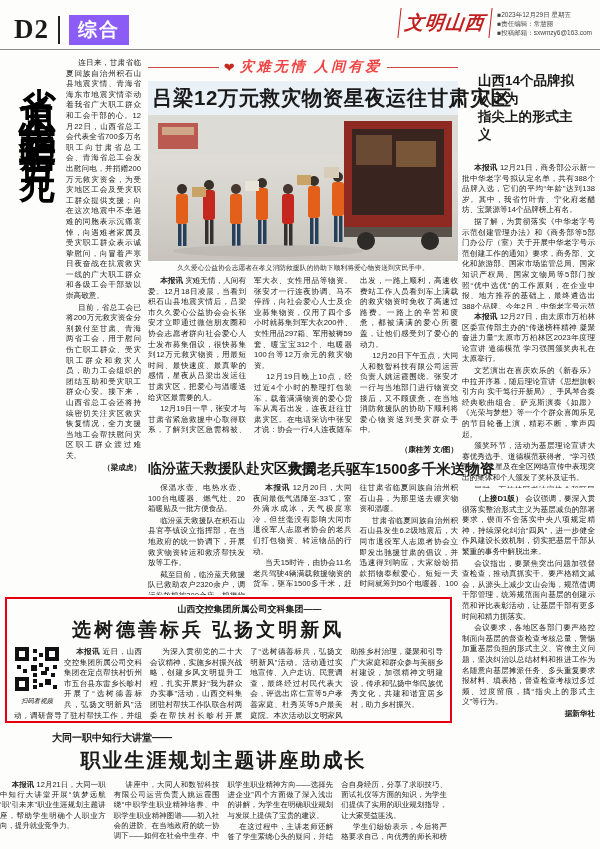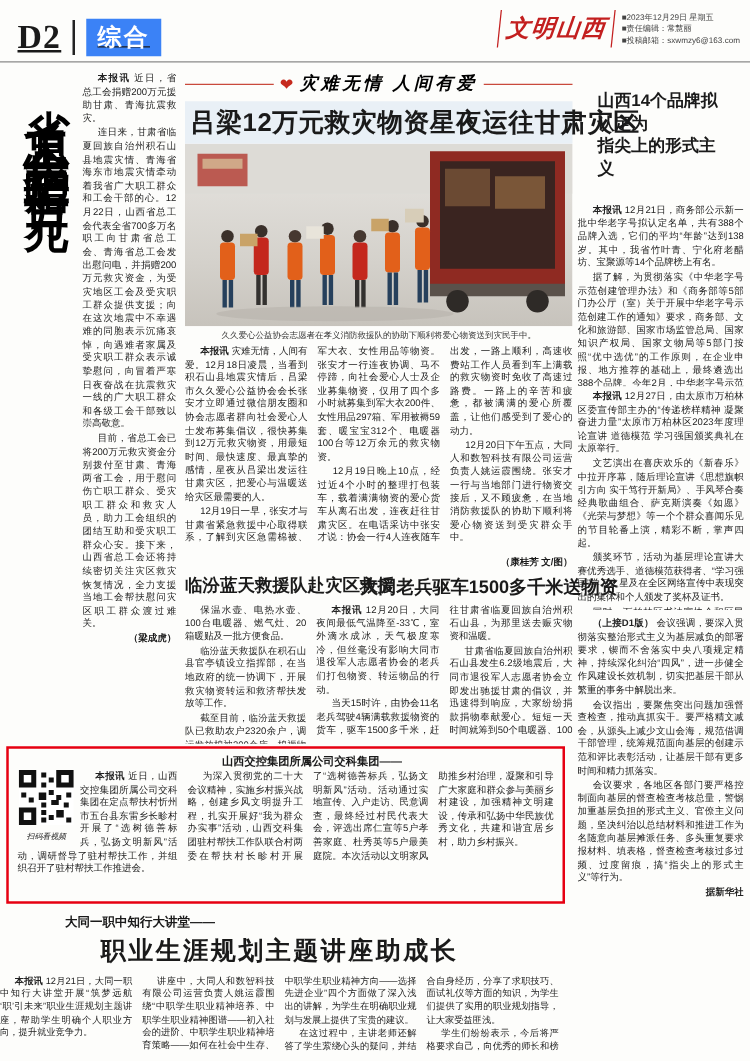--- a/index.html
+++ b/index.html
@@ -1,42 +1,42 @@
 <!DOCTYPE html>
 <html><head>
 <meta charset="utf-8">
 <style>
   html,body{margin:0;padding:0;background:#9a9a9a;}
   .page{position:relative;width:600px;height:849px;background:#fdfdfb;margin:0 auto;
         font-family:"Liberation Sans",sans-serif;color:#1a1a1a;overflow:hidden;}
   
   .hdr{position:absolute;left:0;top:0;width:600px;height:49px;border-bottom:1.5px solid #8a8a8a;}
-  .hdr-left{position:absolute;left:14px;top:14px;display:flex;align-items:center;gap:9px;text-decoration:underline;}
+  .hdr-left{position:absolute;left:14px;top:14px;display:flex;align-items:center;gap:9px;}
   .pageno{font-family:"Liberation Serif",serif;font-weight:bold;font-size:27px;letter-spacing:1px;}
   .hdr-sep{width:2px;height:28px;background:#222;}
-  .section-badge{background:#3b82f6;color:#fff;font-weight:900;font-size:19px;padding:2px 9px;letter-spacing:2px;}
+  .section-badge{background:#8b5cf6;color:#fff;font-weight:900;font-size:19px;padding:2px 9px;letter-spacing:2px;}
   .hdr-right{position:absolute;right:8px;top:8px;display:flex;align-items:center;gap:6px;}
   .masthead{font-family:"Liberation Serif",serif;color:#c31f1f;font-weight:900;font-size:19px;
             font-style:italic;letter-spacing:1px;border-left:1.5px solid #c31f1f;border-right:1.5px solid #c31f1f;
             padding:2px 5px;transform:skewX(-6deg);}
   .hdr-meta{font-size:6.5px;color:#444;line-height:9px;}
   
   .body-txt{font-size:7.6px;line-height:10.6px;text-align:justify;color:#222;}
   .body-txt p{margin:0 0 1px 0;text-indent:1.6em;}
   .byline{font-size:7.6px;text-align:right;font-weight:bold;margin-top:1px;}
   
   .left-art{position:absolute;left:8px;top:58px;width:133px;height:534px;overflow:hidden;}
   .vhead{float:left;width:58px;height:500px;writing-mode:vertical-rl;text-orientation:upright;
          font-weight:900;font-size:37px;letter-spacing:9px;line-height:58px;color:#000;}
   
   .center{position:absolute;left:148px;top:56px;width:310px;}
   .slogan-row{display:flex;align-items:center;gap:5px;height:18px;margin:2px 0 5px 0;}
   .slogan-line{flex:1;height:1px;background:#c94a3c;}
   .slogan-logo{color:#c62a1e;font-size:13px;line-height:13px;}
-  .slogan-txt{color:#000000;font-weight:900;font-size:14px;font-style:italic;letter-spacing:3px;
+  .slogan-txt{color:#ef4444;font-weight:900;font-size:14px;font-style:italic;letter-spacing:3px;
               font-family:"Liberation Serif",serif;}
   .main-hl{background:#e9f0f6;font-weight:900;font-size:20.5px;letter-spacing:0.5px;
            padding:3px 4px;text-align:center;white-space:nowrap;}
   .photo{width:310px;height:146px;display:block;}
   .caption{font-size:6.8px;color:#333;text-align:center;padding:2px 4px 3px 4px;}
   .main-body{column-count:3;column-gap:8px;height:168px;overflow:hidden;}
   .sub-heads{display:flex;align-items:center;margin:4px 0 4px 0;height:20px;}
   .sub-hl-1{width:140px;font-weight:900;font-size:14px;white-space:nowrap;}
   .sub-hl-2{flex:1;font-weight:900;font-size:14.5px;text-align:center;white-space:nowrap;}
   .sub-body{display:flex;gap:8px;height:112px;overflow:hidden;}
@@ -83,21 +83,20 @@
         <div>■2023年12月29日  星期五</div>
         <div>■责任编辑：常慧丽</div>
         <div>■投稿邮箱：sxwmzy6@163.com</div>
       </div>
     </div>
   </div>
 
   <div class="left-art">
     <div class="vhead">省总工会捐赠二百万元</div>
     <div class="body-txt">
-        <p><b>本报讯 </b> 近日，省总工会捐赠200万元援助甘肃、青海抗震救灾。</p>
         <p>连日来，甘肃省临夏回族自治州积石山县地震灾情、青海省海东市地震灾情牵动着我省广大职工群众和工会干部的心。12月22日，山西省总工会代表全省700多万名职工向甘肃省总工会、青海省总工会发出慰问电，并捐赠200万元救灾资金，为受灾地区工会及受灾职工群众提供支援；向在这次地震中不幸遇难的同胞表示沉痛哀悼，向遇难者家属及受灾职工群众表示诚挚慰问，向冒着严寒日夜奋战在抗震救灾一线的广大职工群众和各级工会干部致以崇高敬意。</p>
         <p>目前，省总工会已将200万元救灾资金分别拨付至甘肃、青海两省工会，用于慰问伤亡职工群众、受灾职工群众和救灾人员，助力工会组织的团结互助和受灾职工群众心安。接下来，山西省总工会还将持续密切关注灾区救灾恢复情况，全力支援当地工会帮扶慰问灾区职工群众渡过难关。</p>
       </div>
     <div class="byline">（梁成虎）</div>
   </div>
 
   <div class="center">
     <div class="slogan-row">
       <span class="slogan-line"></span>
       <span class="slogan-logo">❤</span>
@@ -241,20 +240,21 @@
           <p><b>（上接D1版） </b>会议强调，要深入贯彻落实整治形式主义为基层减负的部署要求，锲而不舍落实中央八项规定精神，持续深化纠治“四风”，进一步健全作风建设长效机制，切实把基层干部从繁重的事务中解脱出来。</p>
           <p>会议指出，要聚焦突出问题加强督查检查，推动真抓实干。要严格精文减会，从源头上减少文山会海，规范借调干部管理，统筹规范面向基层的创建示范和评比表彰活动，让基层干部有更多时间和精力抓落实。</p>
           <p>会议要求，各地区各部门要严格控制面向基层的督查检查考核总量，警惕加重基层负担的形式主义、官僚主义问题，坚决纠治以总结材料和推进工作为名随意向基层摊派任务、多头重复要求报材料、填表格，督查检查考核过多过频、过度留痕，搞“指尖上的形式主义”等行为。</p>
         </div>
       <div class="source">据新华社</div>
     </div>
   </div>
 
   <div class="redbox">
     <div class="rb-kicker">山西交控集团所属公司交科集团——</div>
+    <div class="rb-hl">选树德善标兵 弘扬文明新风</div>
     <div class="rb-content">
       <div class="rb-col1 body-txt">
         <div class="qr-wrap">
           <svg width="44" height="44" viewBox="0 0 22 22" xmlns="http://www.w3.org/2000/svg">
             <rect width="22" height="22" fill="#fff"></rect>
             <g fill="#111">
               <rect x="0" y="0" width="7" height="7"></rect>
                 <rect x="15" y="0" width="7" height="7"></rect>
                 <rect x="0" y="15" width="7" height="7"></rect>
               <rect x="2" y="2" width="3" height="3" fill="#fff"></rect>
@@ -293,21 +293,21 @@
       </div>
     </div>
   </div>
 
   <div class="bottom-art">
     <div class="ba-kicker">大同一职中知行大讲堂——</div>
     <div class="ba-hl">职业生涯规划主题讲座助成长</div>
     <div class="ba-body body-txt">
       <div>
           <p><b>本报讯 </b> 12月21日，大同一职中知行大讲堂开展“筑梦远航 ‘职’引未来”职业生涯规划主题讲座，帮助学生明确个人职业方向，提升就业竞争力。</p>
-          <p>讲座中，大同人和数智科技有限公司运营负责人姚运霞围绕“中职学生职业精神培养、中职学生职业精神图谱——初入社会的进阶、中职学生职业精神培育策略——如何在社会中生存、中职学生职业精神方向——选择先进企业”四个方面做了深入浅出的讲解，为学生在明确职业规划与发展上提供了宝贵的建议。</p>
+          <p>讲座中，大同人和数智科技有限公司运营负责人姚运霞围绕“中职学生职业精神培养、中职学生职业精神图谱——初入社会的进阶、在当地政府的统一协调下——如何在社会中生存、中职学生职业精神方向——选择先进企业”四个方面做了深入浅出的讲解，为学生在明确职业规划与发展上提供了宝贵的建议。</p>
           <p>在这过程中，主讲老师还解答了学生萦绕心头的疑问，并结合自身经历，分享了求职技巧、面试礼仪等方面的知识，为学生们提供了实用的职业规划指导，让大家受益匪浅。</p>
           <p>学生们纷纷表示，今后将严格要求自己，向优秀的师长和榜样看齐，提早制定计划，用更加饱满的热情投入到学习之中，勇担时代重任，不负青春华章。</p>
         </div>
 
     </div>
   </div>
 
 </div>
 
 </body></html>

